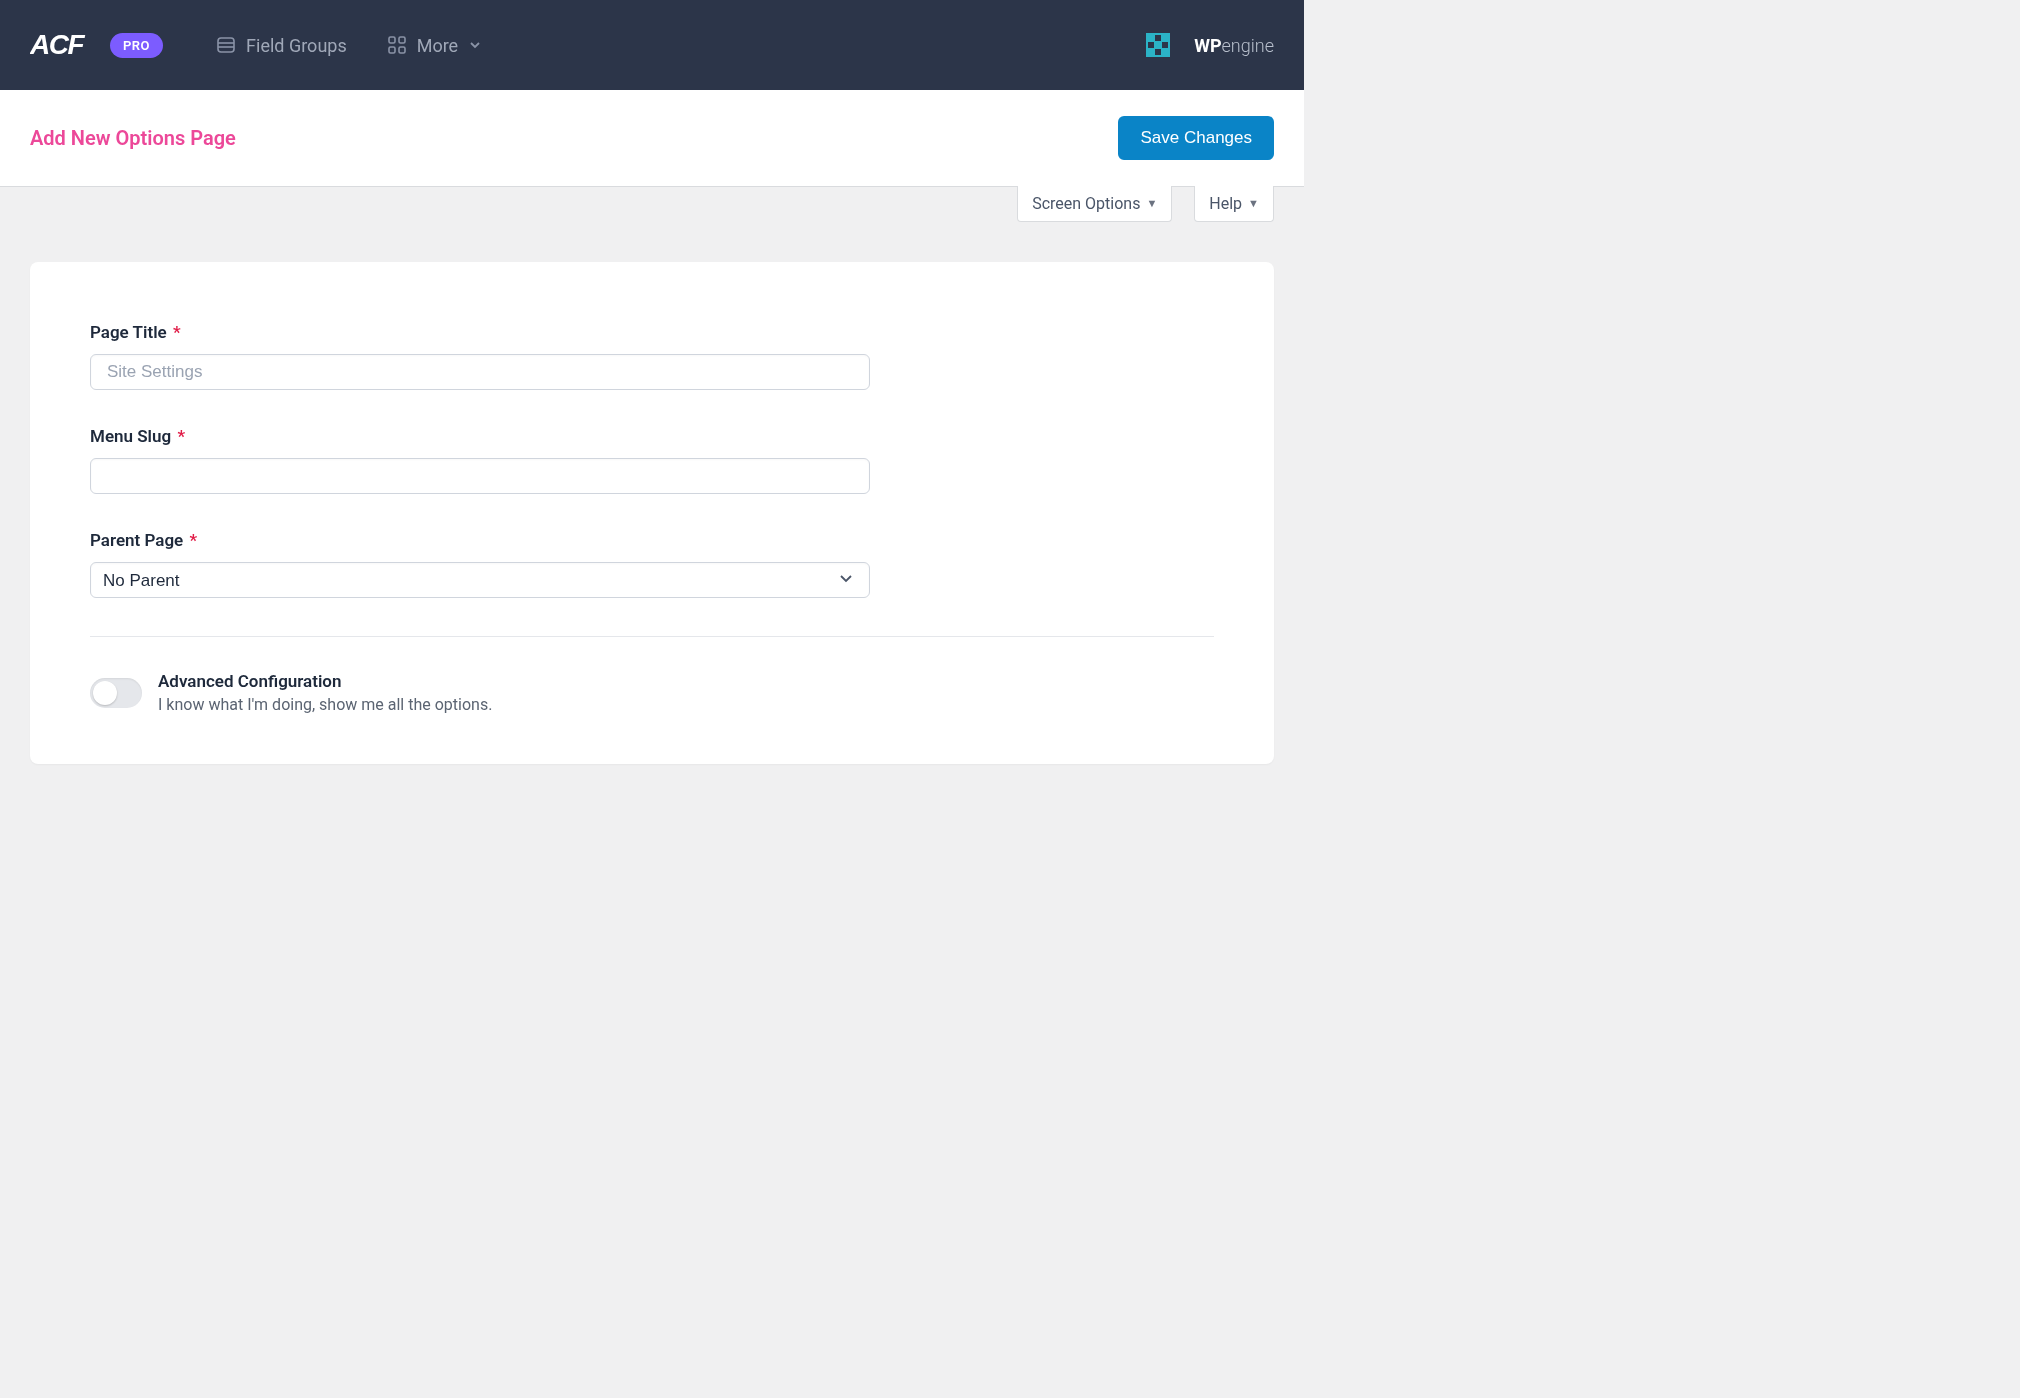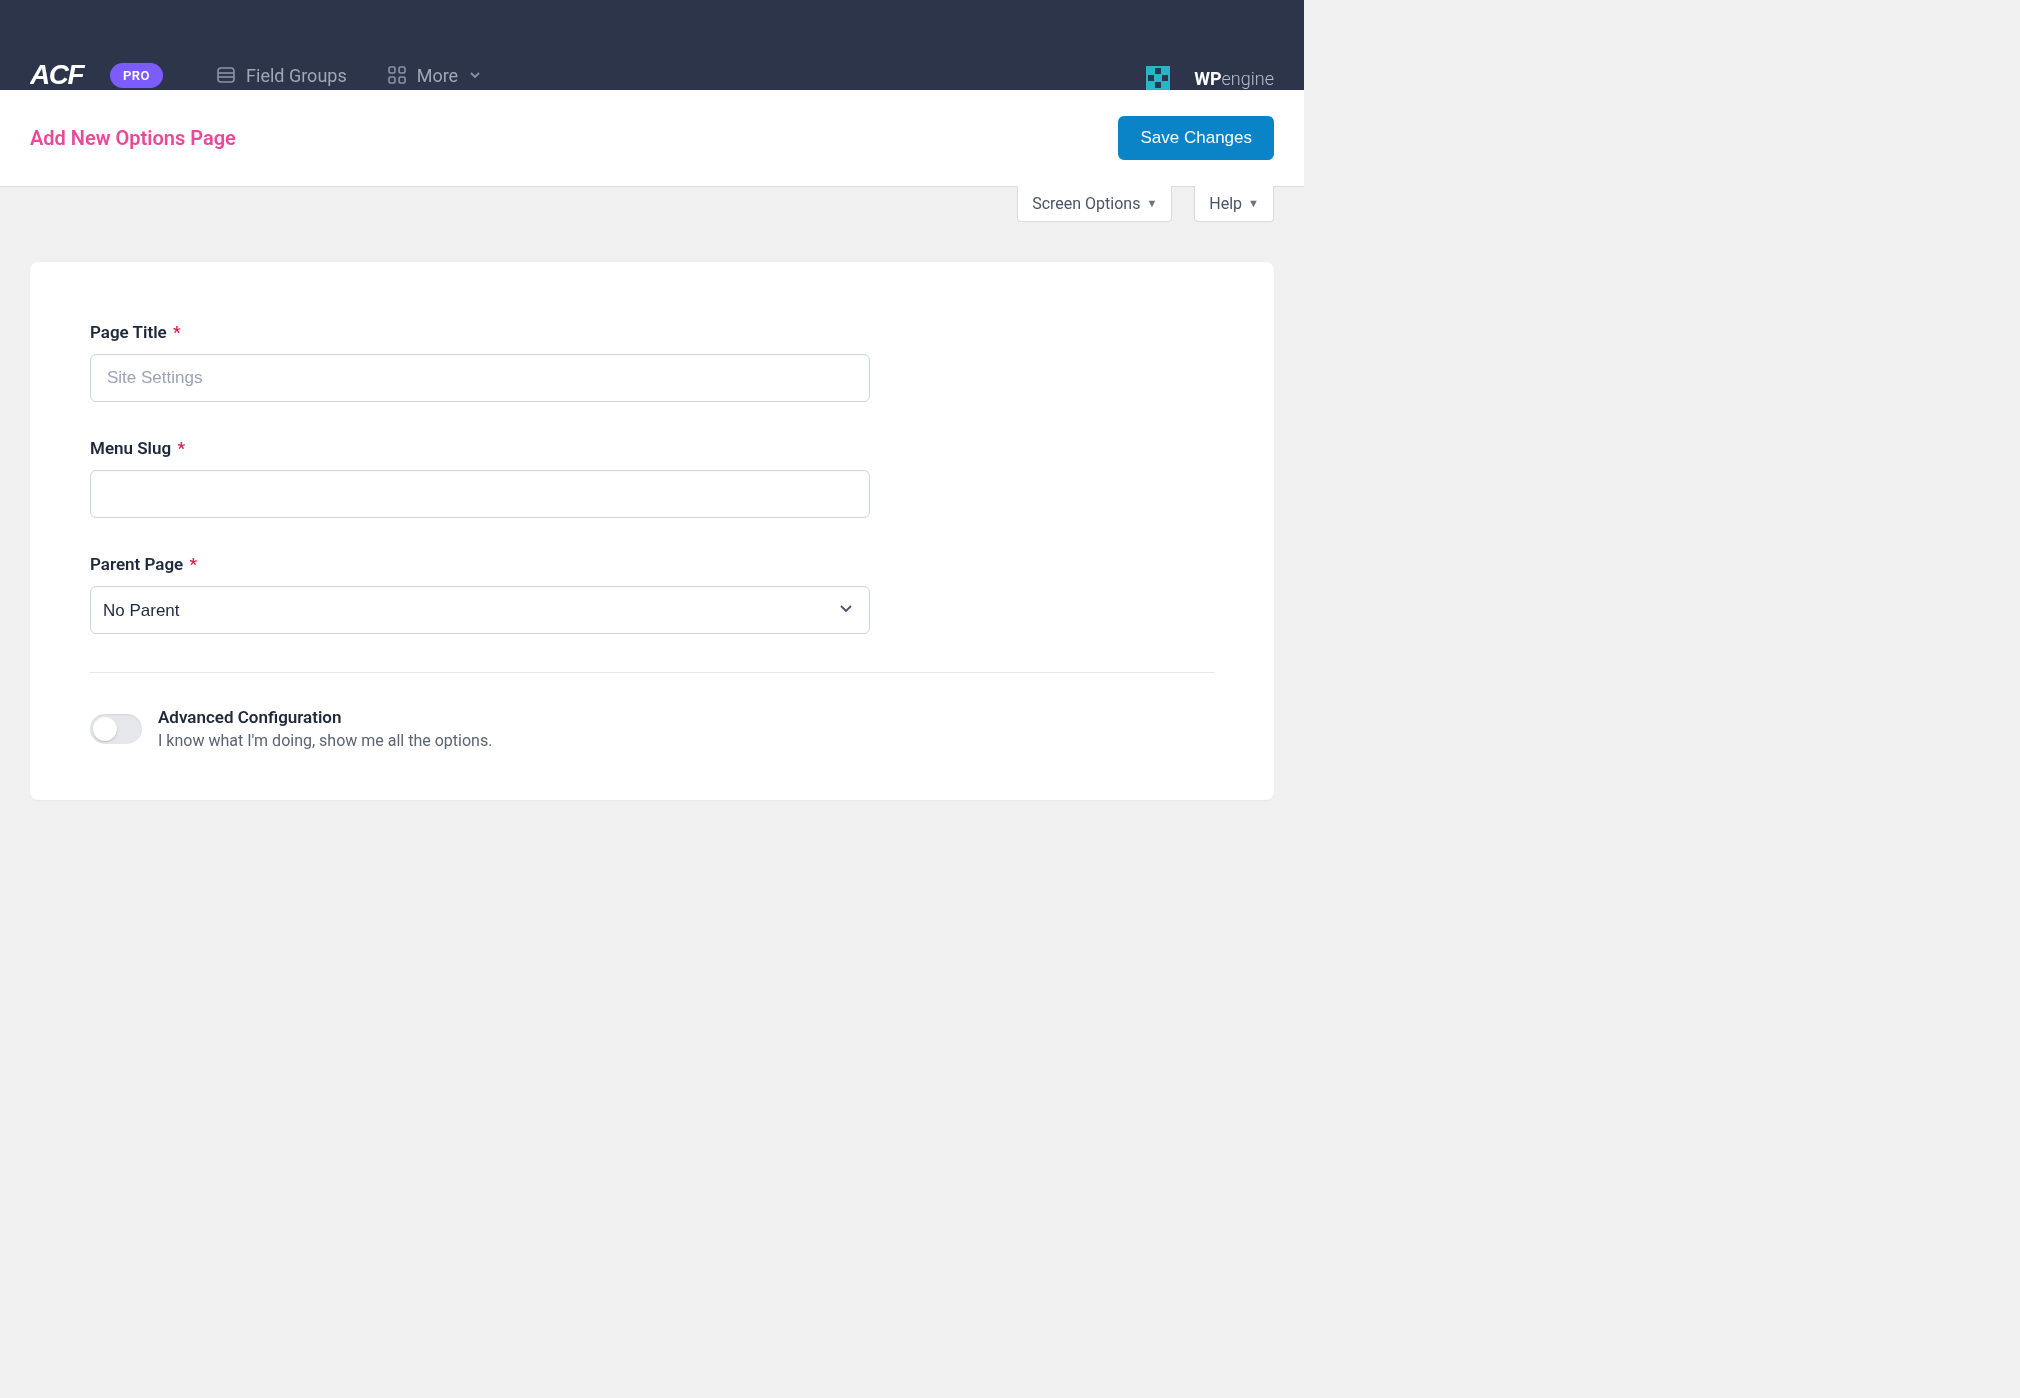--- a/index.html
+++ b/index.html
@@ -16,21 +16,21 @@
 .viewport {
   width: 1304px;
   margin: 0;
 }
 
 
 .topbar {
   background: #2c3549;
   height: 90px;
   display: flex;
-  align-items: flex-end;
+  align-items: center;
   padding: 0 30px;
   justify-content: space-between;
 }
 .topbar-left {
   display: flex;
   align-items: center;
   gap: 28px;
 }
 .acf-logo {
   display: flex;
@@ -173,21 +173,21 @@
   display: block;
   margin-bottom: 12px;
 }
 .req {
   color: #e11d48;
   margin-left: 2px;
 }
 .text-input, .select-input {
   width: 780px;
   max-width: 100%;
-  height: 48px;
+  height: 36px;
   border: 1px solid #d0d5dd;
   border-radius: 6px;
   padding: 0 16px;
   font-size: 17px;
   color: #1e293b;
   background: #fff;
   box-shadow: inset 0 1px 2px rgba(0,0,0,0.03);
 }
 .text-input::placeholder {
   color: #9aa3b2;

